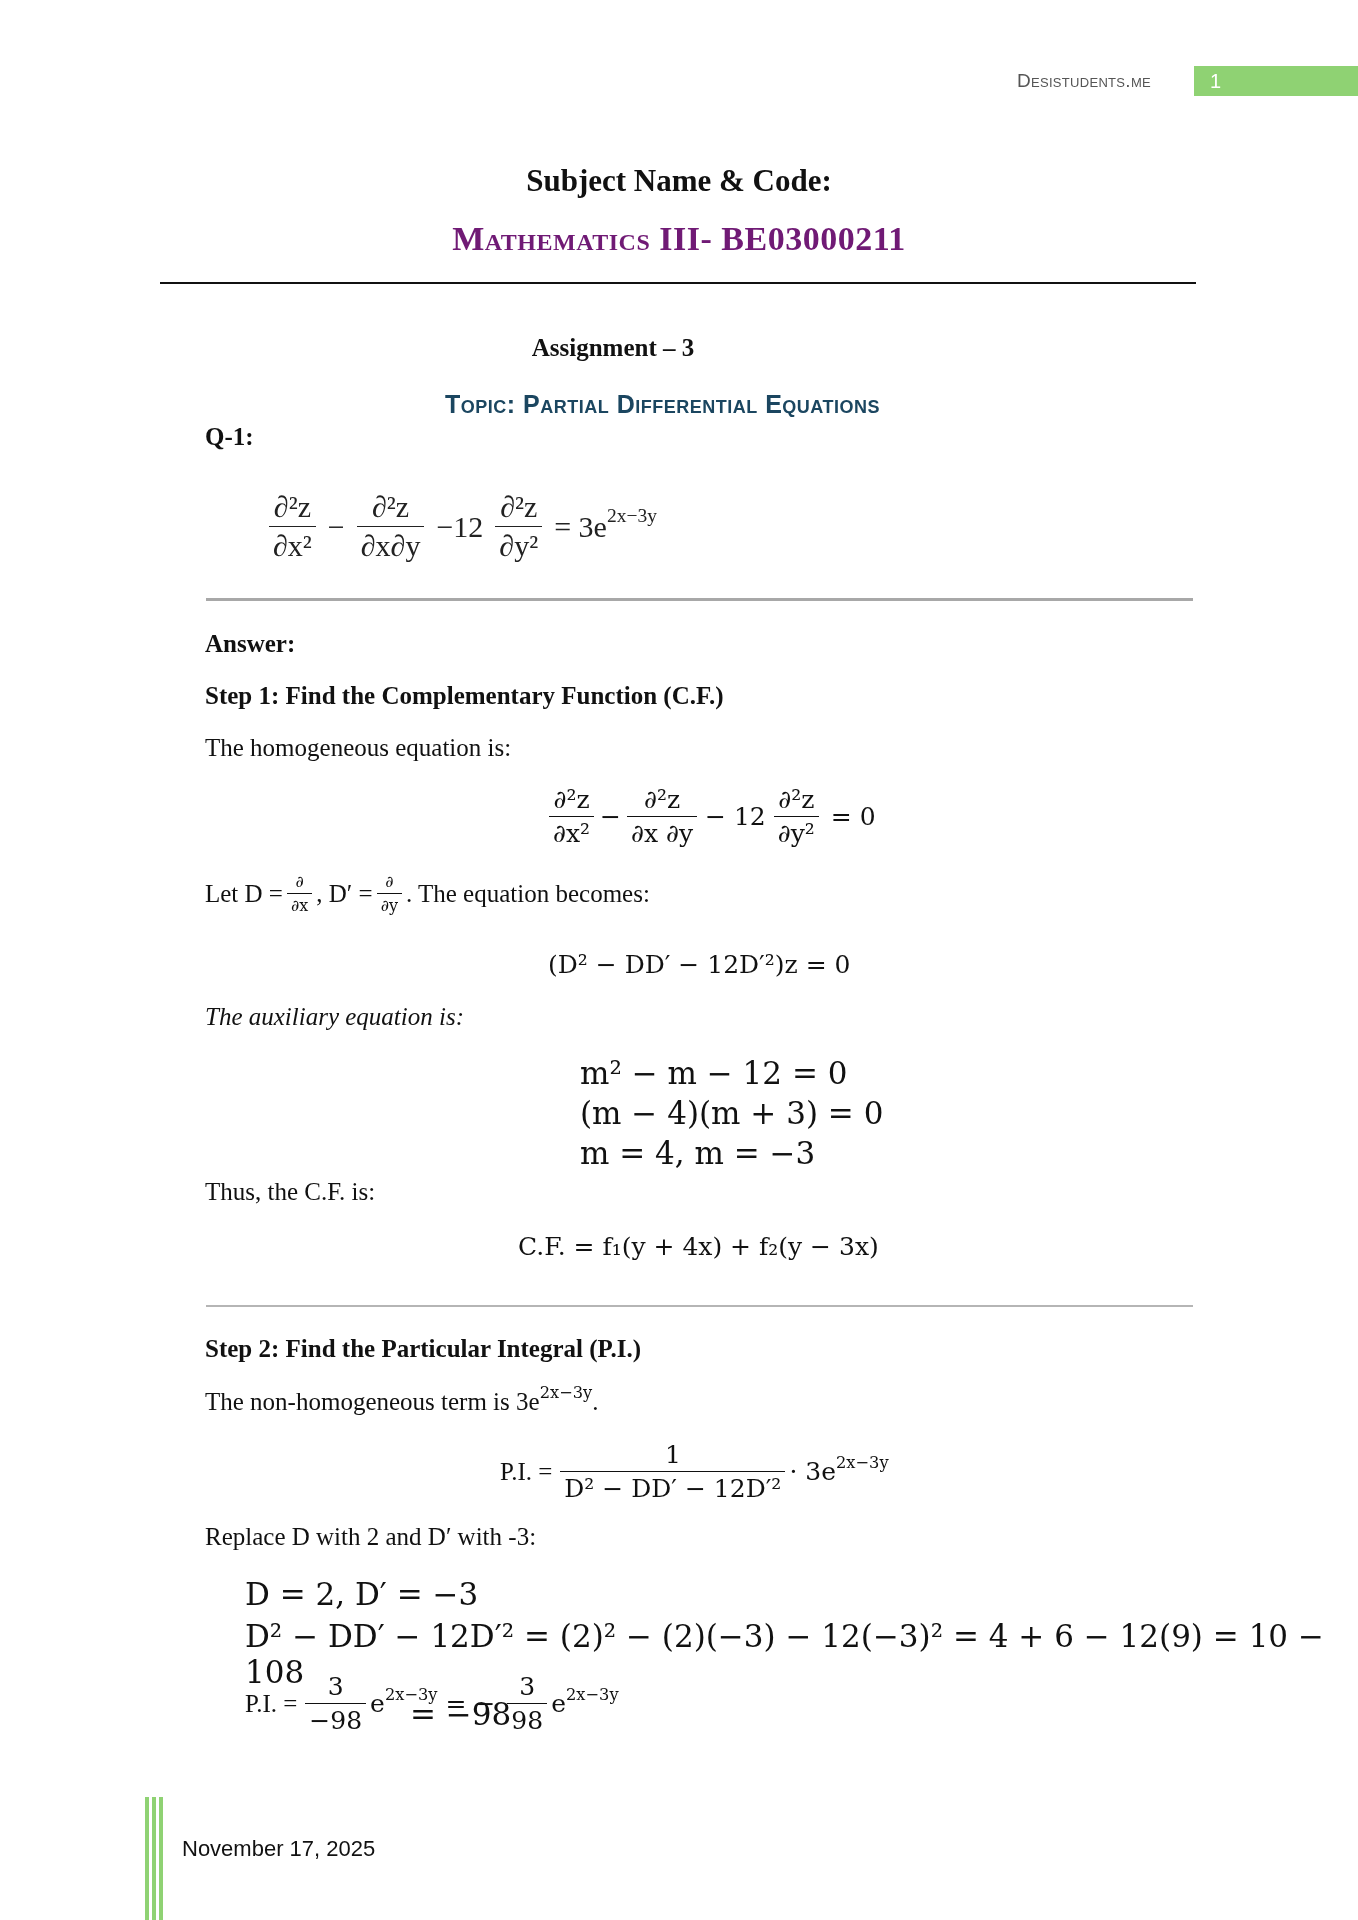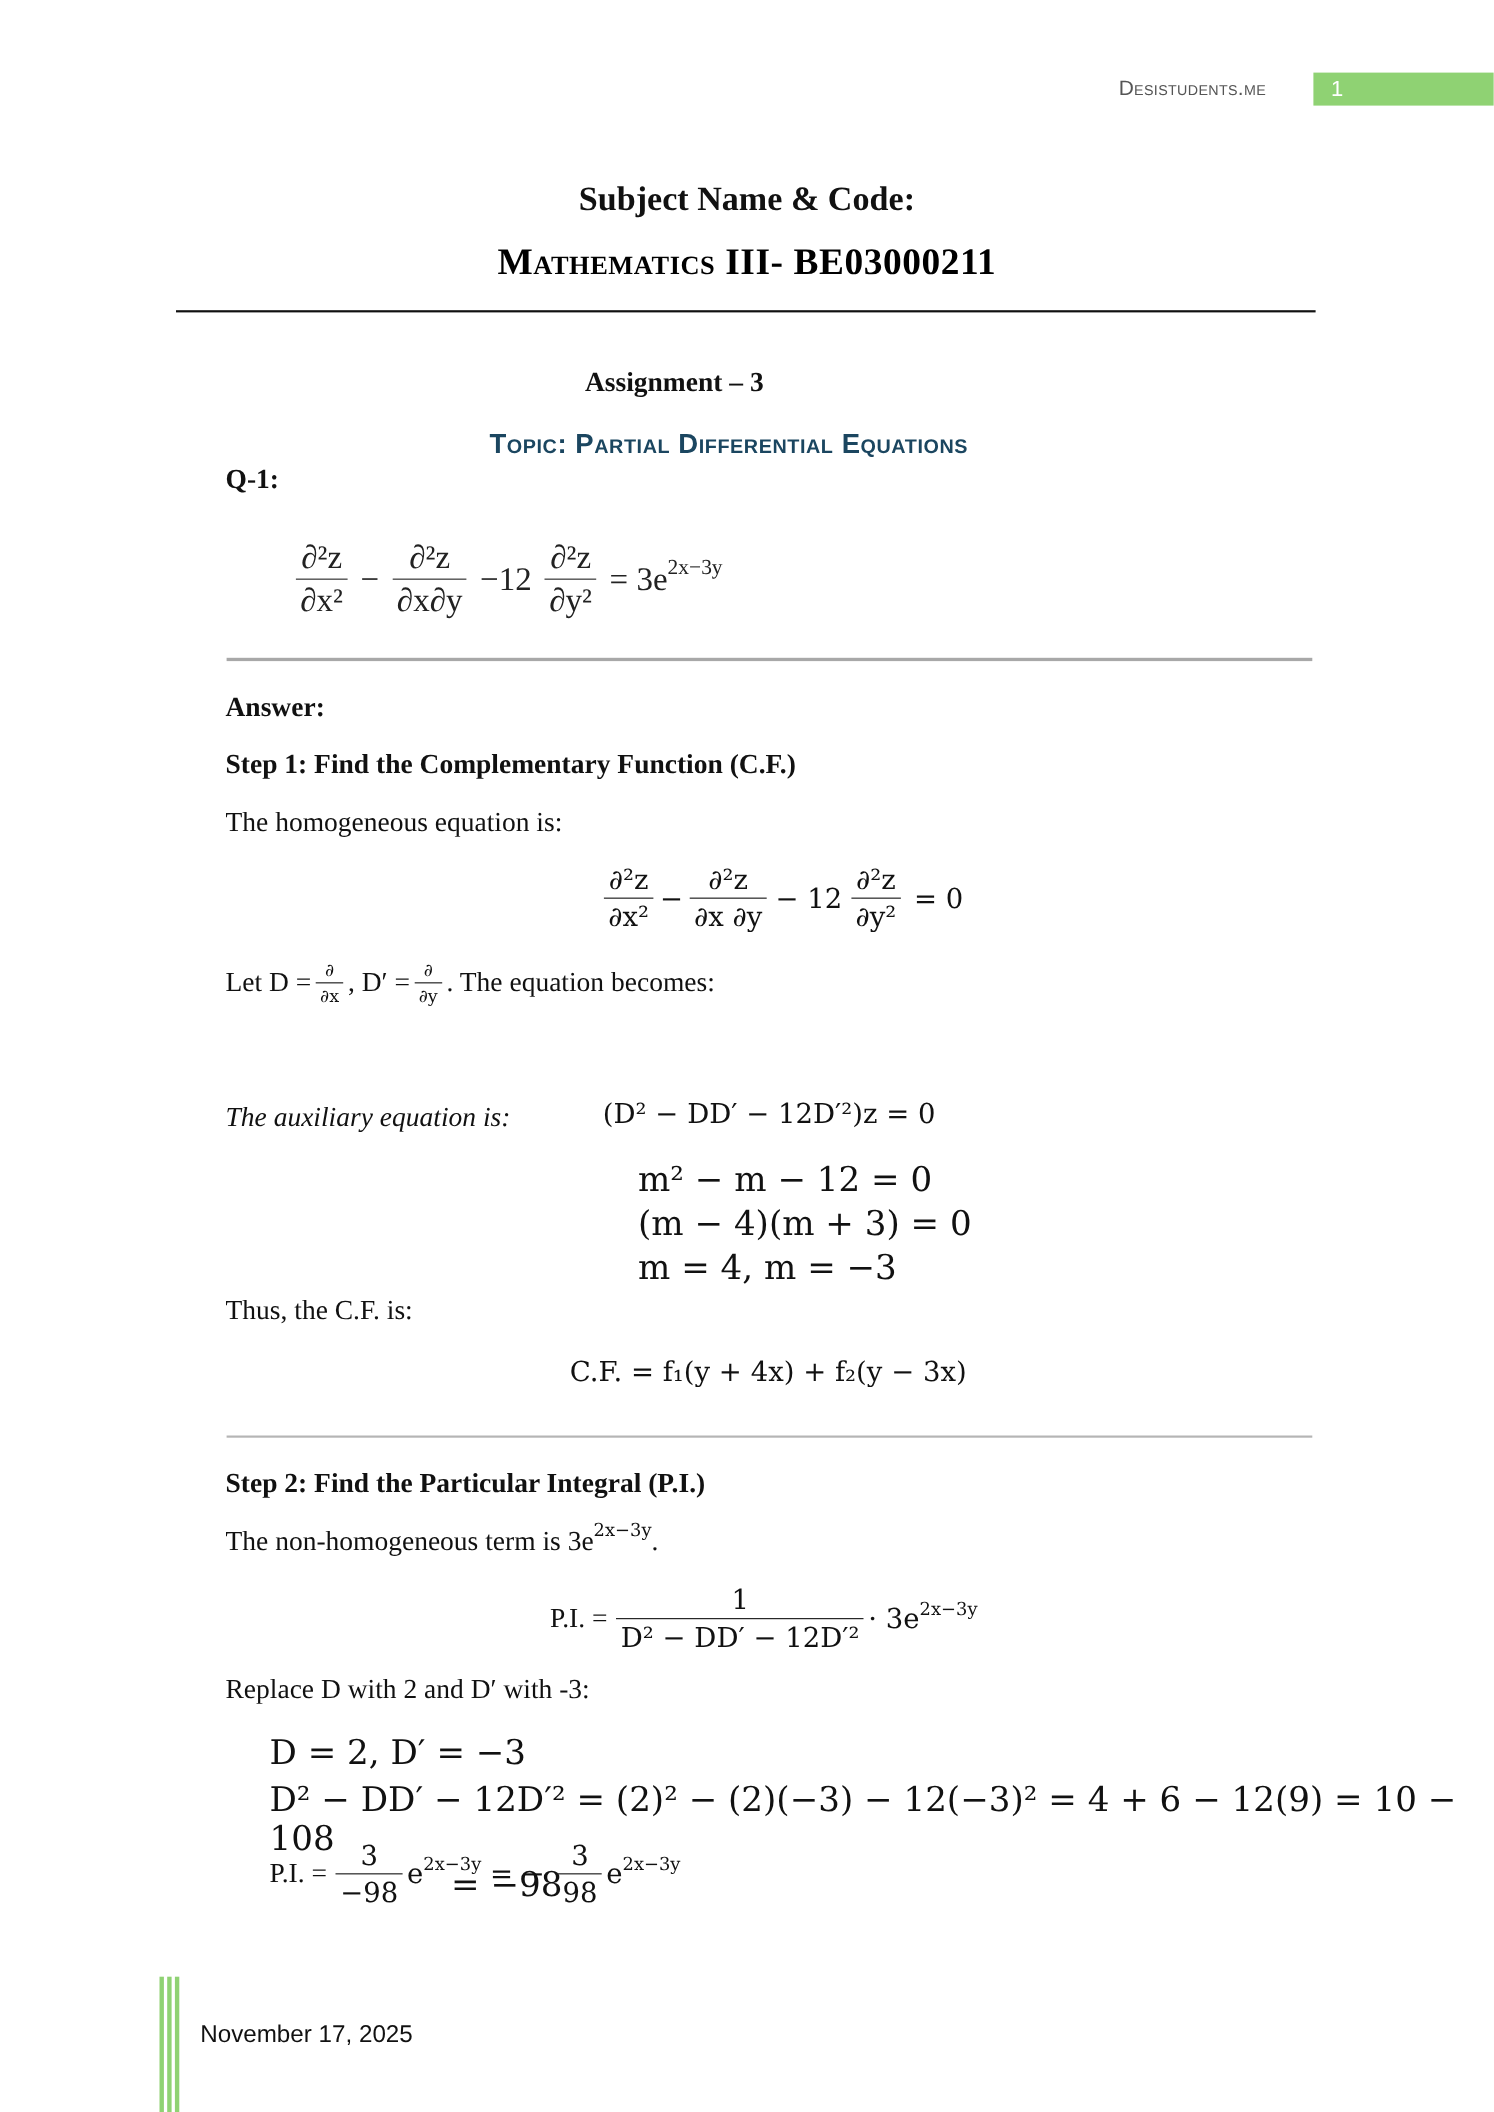--- a/index.html
+++ b/index.html
@@ -5,21 +5,21 @@
   html, body { margin: 0; padding: 0; background: #ffffff; }
   body { width: 1358px; height: 1920px; position: relative; overflow: hidden; color: #111; }
   .serif { font-family: "Liberation Serif", "DejaVu Serif", serif; }
   .mathf { font-family: "DejaVu Serif", "Liberation Serif", serif; }
 
   
   .hdr-site { position: absolute; top: 70px; left: 1017px; font-size: 19px; color: #555; letter-spacing: 0.3px; font-family: "Liberation Sans", sans-serif; font-variant: small-caps; }
   .hdr-page { position: absolute; top: 66px; left: 1194px; width: 164px; height: 30px; background: #8fd273; color: #fff; font-family: "Liberation Sans", sans-serif; font-size: 20px; line-height: 30px; padding-left: 16px; box-sizing: border-box; }
 
   .title1 { position: absolute; top: 163px; left: 0; width: 1358px; text-align: center; font-weight: bold; font-size: 31px; }
-  .title2 { position: absolute; top: 220px; left: 0; width: 1358px; text-align: center; font-weight: bold; font-size: 34px; color: #000000; letter-spacing: 0.5px; }
+  .title2 { position: absolute; top: 220px; left: 0; width: 1358px; text-align: center; font-weight: bold; font-size: 34px; color: #701a75; letter-spacing: 0.5px; }
   .title2 .sc { font-variant: small-caps; }
   .rule-thick { position: absolute; top: 282px; left: 160px; width: 1036px; height: 2px; background: #111; }
 
   .assign { position: absolute; top: 334px; left: 0; width: 1226px; text-align: center; font-weight: bold; font-size: 25px; }
   .topic { position: absolute; top: 390px; left: 0; width: 1325px; text-align: center; font-weight: bold; font-size: 25px; color: #1b4660; font-family: "Liberation Sans", sans-serif; font-variant: small-caps; letter-spacing: 0.5px; }
 
   .q1 { position: absolute; top: 423px; left: 205px; font-weight: bold; font-size: 25px; }
 
   .rule-grey { position: absolute; left: 206px; width: 987px; height: 3px; background: #a8a8a8; }
 
@@ -106,21 +106,21 @@
       <span class="den">∂x</span>
     </span>
   <span>, D′ =</span>
   <span class="frac mathf" style="font-size:16px;">
       <span class="num">∂</span>
       <span class="den">∂y</span>
     </span>
   <span>. The equation becomes:</span>
 </div>
 
-<div class="eq mathf" style="top:950px; left:548px;margin-top:48px;">(D² − DD′ − 12D′²)z = 0</div>
+<div class="eq mathf" style="top:950px; left:548px;">(D² − DD′ − 12D′²)z = 0</div>
 
 <div class="text serif" style="top:1003px;font-style:italic;">The auxiliary equation is:</div>
 
 <div class="lines mathf" style="top:1055px; left:580px;">
   <div>m² − m − 12 = 0</div>
   <div>(m − 4)(m + 3) = 0</div>
   <div>m = 4, m = −3</div>
 </div>
 
 <div class="text serif" style="top:1178px;">Thus, the C.F. is:</div>

